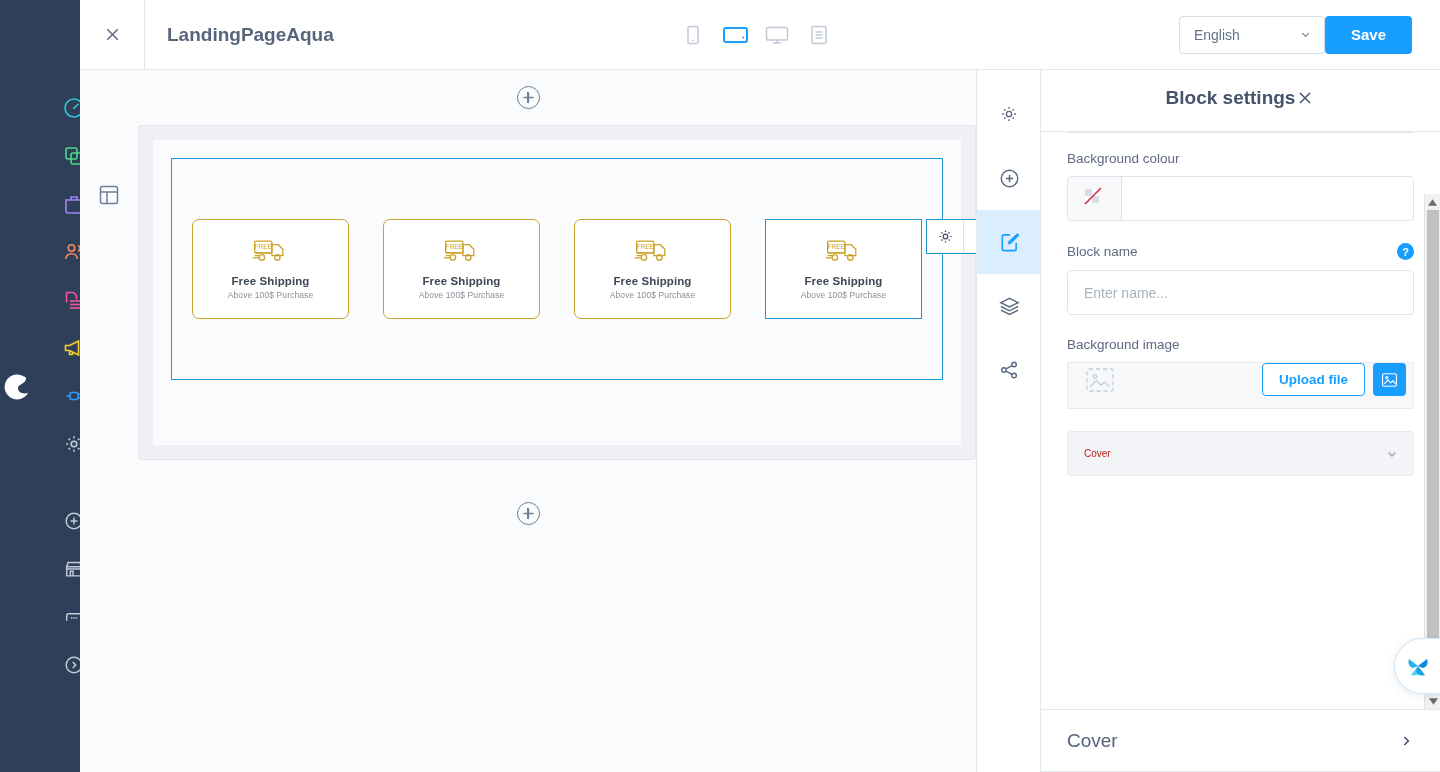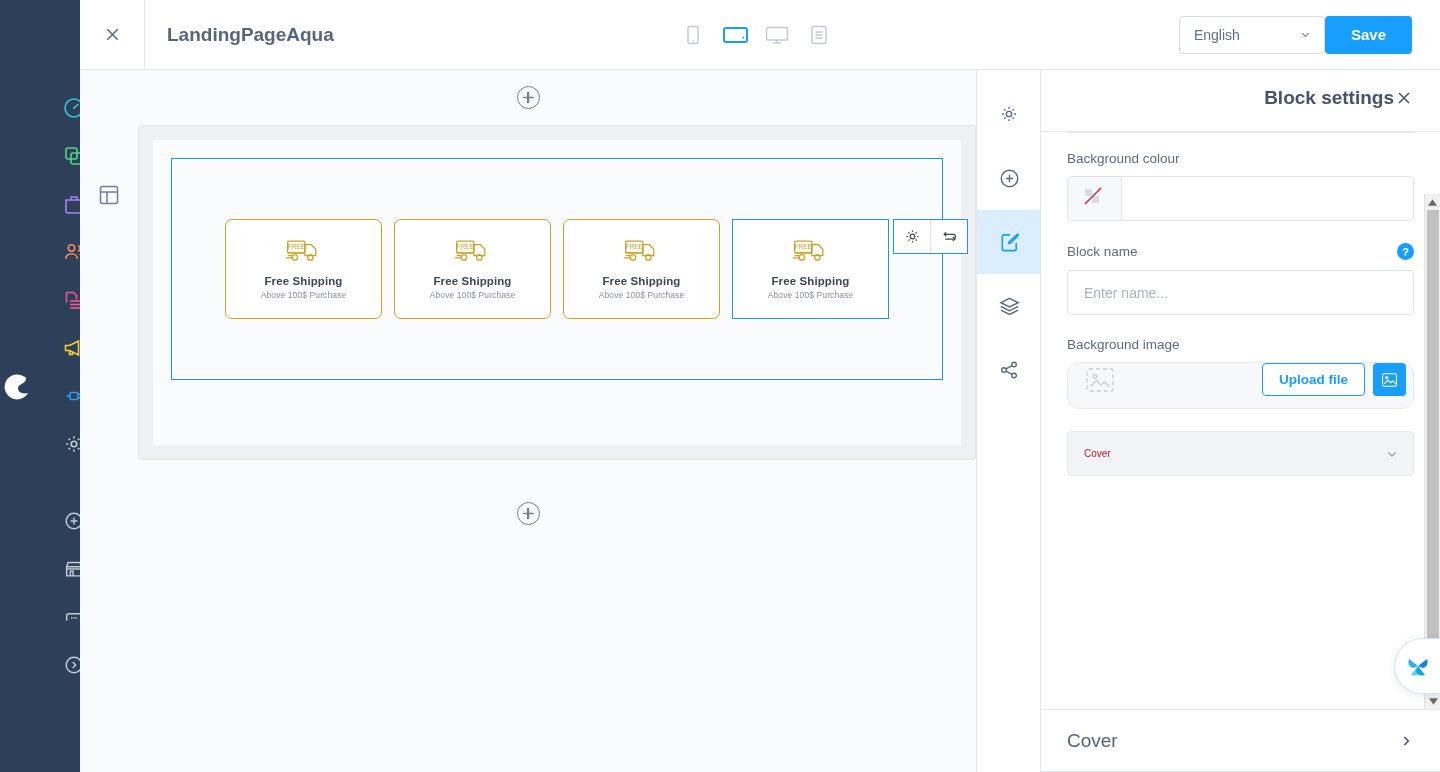--- a/index.html
+++ b/index.html
@@ -109,21 +109,21 @@
     border: 1px solid #e2e6eb; border-radius: 3px;
     padding: 14px; min-height: 335px;
   }
   .section-inner {
     background: #fafbfc; padding: 18px; height: 100%;
   }
   .row-selected {
     border: 1.5px solid #1f98cf; background: #fafbfc;
     padding: 60px 20px; position: relative;
   }
-  .cards { display: flex; gap: 12px; justify-content: center; }
+  .cards { display: flex; gap: 12px; justify-content: space-between; }
   .card {
     width: 157px; height: 100px; background: #ffffff;
     border: 1px solid #c9a227; border-radius: 7px;
     display: flex; flex-direction: column; align-items: center; justify-content: center;
     position: relative;
   }
   .card.selected { border: 1.5px solid #1f98cf; border-radius: 0; }
   .card-title { font-size: 11.5px; font-weight: bold; color: #3d4756; margin-top: 9px; letter-spacing: .1px; }
   .card-sub { font-size: 8.5px; color: #8a8f99; margin-top: 3px; letter-spacing: .1px; }
 
@@ -148,21 +148,21 @@
     cursor: pointer;
   }
   .rail-item.active { background: #daeeff; }
 
   
   .panel {
     width: 400px; background: #ffffff; border-left: 1px solid #e4e8ee;
     flex: 0 0 400px; display: flex; flex-direction: column; position: relative;
   }
   .panel-head {
-    height: 62px; display: flex; align-items: center; justify-content: flex-end;
+    height: 62px; display: flex; align-items: center; justify-content: center;
     padding: 0 26px 6px 26px; border-bottom: 1px solid #e4e8ee;
   }
   .panel-title { font-size: 19px; font-weight: bold; color: #46536b; }
   .panel-close { cursor: pointer; display: flex; }
   .panel-body { flex: 1 1 auto; overflow: hidden; position: relative; }
   .panel-scroll { padding: 0 26px; }
 
   .acc-head {
     height: 66px; display: flex; align-items: center; justify-content: space-between;
     cursor: pointer;
@@ -196,21 +196,21 @@
     width: 100%; height: 45px; border: 1px solid #dfe3ea; border-radius: 4px;
     display: flex; overflow: hidden; background: #fff;
   }
   .color-swatch {
     width: 54px; height: 100%; border-right: 1px solid #dfe3ea; background: #f7f8fa;
     display: flex; align-items: center; justify-content: center; cursor: pointer;
   }
   .color-val { flex: 1 1 auto; }
 
   .img-row {
-    width: 100%; height: 47px; border: 1px solid #e7eaef; border-radius: 12px;
+    width: 100%; height: 47px; border: 1px solid #e7eaef; border-radius: 0;
     background: #f7f8fa; display: flex; align-items: center; padding: 0 7px 12px 10px; gap: 8px;
   }
   .img-thumb {
     width: 44px; height: 33px; display: flex; align-items: center; justify-content: center;
   }
   .img-spacer { flex: 1 1 auto; }
   .upload-btn {
     height: 33px; padding: 0 16px; border: 1px solid #189eff; border-radius: 4px;
     background: #fff; color: #189eff; font-size: 13.5px; font-weight: bold; cursor: pointer;
     font-family: "Liberation Sans", sans-serif;

